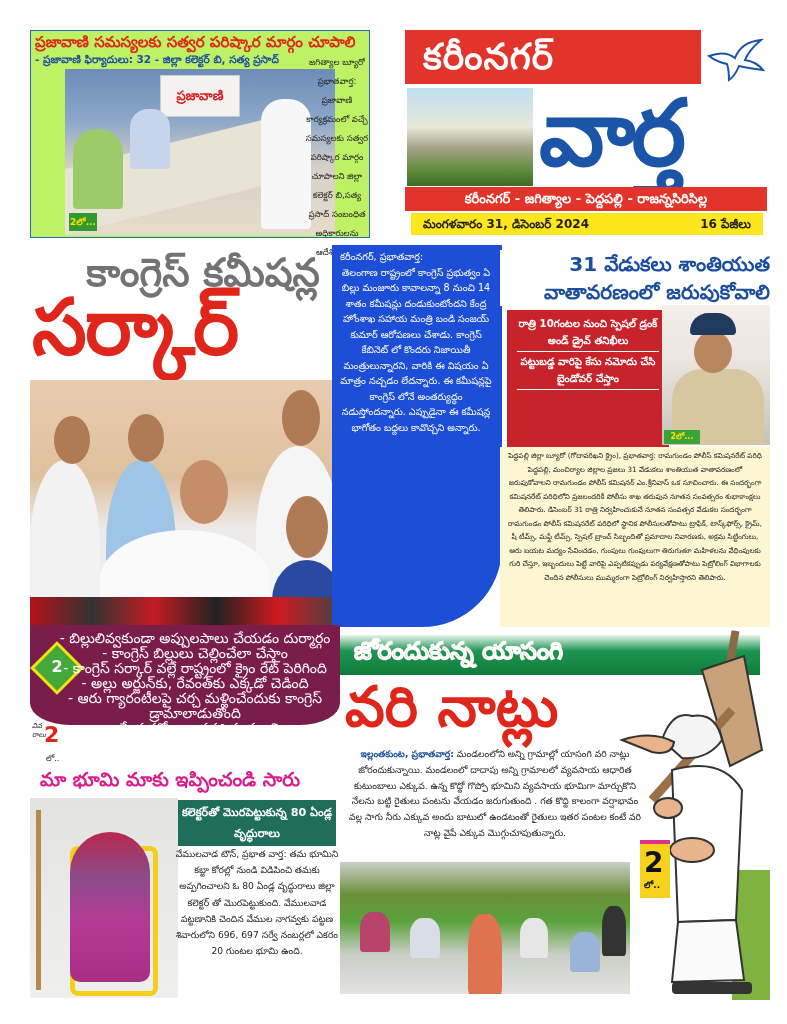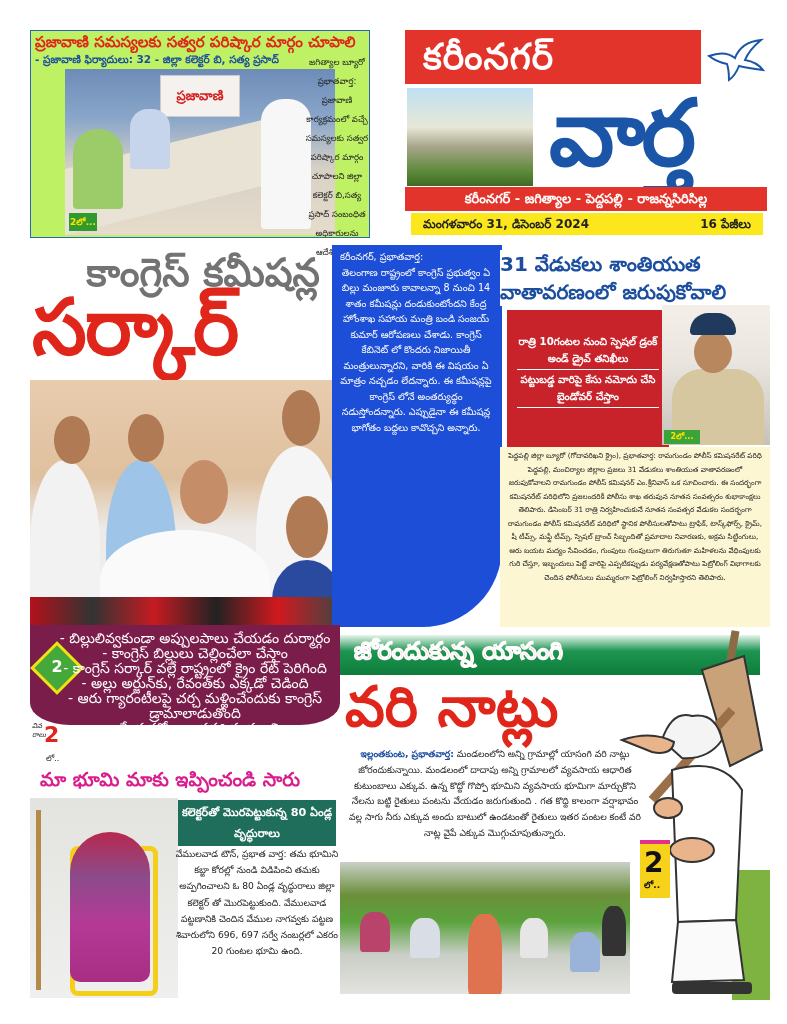--- a/index.html
+++ b/index.html
@@ -17,21 +17,21 @@
   #tl .photo .p2 { position:absolute; left:65px; top:40px; width:40px; height:60px; background:#c6d5ec; border-radius:18px 18px 4px 4px; }
   #tl .photo .p3 { position:absolute; left:196px; top:30px; width:50px; height:130px; background:#f7f7f7; border-radius:22px 22px 4px 4px; }
   #tl .jump { position:absolute; left:4px; bottom:4px; width:28px; height:18px; background:#2f9a2f; color:#ffe100; font-size:9px; font-weight:bold; text-align:center; line-height:18px; }
   #tl .body { position:absolute; left:274px; top:22px; width:64px; font-size:8.5px; line-height:19px; color:#222; text-align:center; }
 
   
   #mast { left: 405px; top: 30px; width: 362px; height: 208px; }
   #mast .redbar { position:absolute; left:0; top:0; width:296px; height:54px; background:#e3342b; color:#fff; font-size:36px; font-weight:bold; padding-left:18px; line-height:54px; letter-spacing:1px; }
   #mast .bird { position:absolute; left:300px; top:6px; width:60px; height:48px; }
   #mast .dam { position:absolute; left:2px; top:58px; width:126px; height:98px; background: linear-gradient(180deg,#bfe0f2 0%,#e7e8d7 40%,#a7a58a 60%,#5d8a3a 85%,#3f6a25 100%); }
-  #mast .varta { position:absolute; left:144px; top:50px; width:228px; height:108px; color:#1a55a8; font-size:92px; font-weight:bold; line-height:108px; letter-spacing:-4px; }
+  #mast .varta { position:absolute; left:134px; top:50px; width:228px; height:108px; color:#1a55a8; font-size:92px; font-weight:bold; line-height:108px; letter-spacing:-4px; }
   #mast .districts { position:absolute; left:0; top:157px; width:362px; height:24px; background:#e3342b; color:#fff; font-size:13px; font-weight:bold; text-align:center; line-height:24px; }
   #mast .dateline { position:absolute; left:6px; top:183px; width:352px; height:22px; background:#fbe71b; font-size:12px; font-weight:bold; color:#222; line-height:22px; padding:0 12px; display:flex; justify-content:space-between; }
 
   
   #lead-head1 { left: 40px; top: 250px; width: 280px; font-size: 39px; font-weight:bold; color:#737373; white-space:nowrap;text-align:right; }
   #lead-head2 { left: 32px; top: 282px; width: 300px; font-size: 78px; font-weight:bold; color:#e0261b; letter-spacing:-2px; white-space:nowrap; line-height:90px; }
   #lead-photo { left: 30px; top: 380px; width: 310px; height: 245px; background: linear-gradient(180deg,#e8ccae 0%,#dfc09e 40%,#ece9e6 60%,#f3f3f3 100%); overflow:hidden; }
   #lead-photo .man { position:absolute; border-radius:50% 50% 8px 8px; }
   #lead-photo .face { position:absolute; border-radius:50%; background:#b07a55; }
   #lead-photo .mics { position:absolute; left:0; bottom:0; width:310px; height:28px; background: linear-gradient(90deg,#b3121a,#333 20%,#c51b22 40%,#222 60%,#d0191f 80%,#444); }
@@ -40,21 +40,21 @@
   #lead-body .dateline { display:block; text-align:left; padding-left:4px; }
 
   #lead-bullets { left: 30px; top: 625px; width: 310px; height: 100px; background:#7b1d4a; border-radius: 0 0 40px 40px / 0 0 22px 22px; }
   #lead-bullets ul { list-style:none; position:absolute; left:20px; top:6px; width:290px; color:#fff; font-size:14px; line-height:15px; text-align:center; }
   #lead-bullets .jump { position:absolute; left:8px; top:24px; width:38px; height:38px; background:#44a83b; border:3px solid #f5e013; transform: rotate(45deg); }
   #lead-bullets .jump span { position:absolute; left:0; top:0; width:32px; height:32px; transform: rotate(-45deg); color:#fff; font-size:16px; font-weight:bold; text-align:center; line-height:30px; }
   #details-jump { left:32px; top:722px; width:34px; height:44px; font-size:8px; color:#222; }
   #details-jump .num { position:absolute; left:12px; top:0; font-size:22px; font-weight:bold; color:#e0261b; }
 
   
-  #police-head { left: 500px; top: 250px; width: 270px; height: 56px; color:#1c4ea0; font-size:20px; font-weight:bold; text-align:left; line-height:28px; background:#fff; }
+  #police-head { left: 500px; top: 250px; width: 270px; height: 56px; color:#1c4ea0; font-size:20px; font-weight:bold; text-align:right; line-height:28px; background:#fff; }
   #police-box { left: 507px; top: 310px; width: 162px; height: 138px; background:#c8222a; }
   #police-box div { color:#fff; font-size:10.2px; font-weight:bold; text-align:center; line-height:16.5px; }
   #police-box hr { border:0; border-top:1px solid #fff; margin:2px 10px; }
   #police-photo { left: 662px; top: 305px; width: 108px; height: 140px; background: linear-gradient(180deg,#f4efe8 0%,#eae6df 40%,#c7c2b9 100%); overflow:hidden; }
   #police-photo .cap { position:absolute; left:28px; top:8px; width:46px; height:22px; background:#1f3a5c; border-radius:20px 20px 4px 4px; }
   #police-photo .face { position:absolute; left:32px; top:26px; width:38px; height:42px; background:#b9875e; border-radius:50%; }
   #police-photo .body { position:absolute; left:10px; top:64px; width:92px; height:80px; background:#d6c7a1; border-radius:30px 30px 0 0; }
   #police-jump { left: 664px; top: 430px; width: 36px; height: 14px; background:#3aa33a; color:#ffe100; font-size:8px; font-weight:bold; text-align:center; line-height:14px; }
   #police-body { left: 500px; top: 447px; width: 270px; height: 180px; background:#fdf6d3; }
   #police-body .txt { padding:2px 6px; font-size:7.2px; line-height:13.5px; color:#222; text-align:center; }
@@ -148,21 +148,21 @@
   </ul>
 </div>
 <div id="details-jump" class="abs">
   <span style="position:absolute;left:0;top:0;width:10px;font-size:7px;line-height:9px;word-break:break-all;font-style:italic;">వివరాలు</span>
   <span class="num">2</span>
   <span style="position:absolute;left:14px;top:32px;">లో..</span>
 </div>
 
 <div id="police-head" class="abs">31 వేడుకలు శాంతియుత వాతావరణంలో జరుపుకోవాలి</div>
 <div id="police-box" class="abs">
-  <div style="padding-top:24px;">రాత్రి 10గంటల నుంచి స్పెషల్ డ్రంక్ అండ్ డ్రైవ్ తనిఖీలు</div>
+  <div style="padding-top:6px;">రాత్రి 10గంటల నుంచి స్పెషల్ డ్రంక్ అండ్ డ్రైవ్ తనిఖీలు</div>
   <hr>
   <div>పట్టుబడ్డ వారిపై కేసు నమోదు చేసి బైండోవర్ చేస్తాం</div>
   <hr>
 </div>
 <div id="police-photo" class="abs">
   <div class="body"></div>
   <div class="face"></div>
   <div class="cap"></div>
 </div>
 <div id="police-jump" class="abs">2లో...</div>

